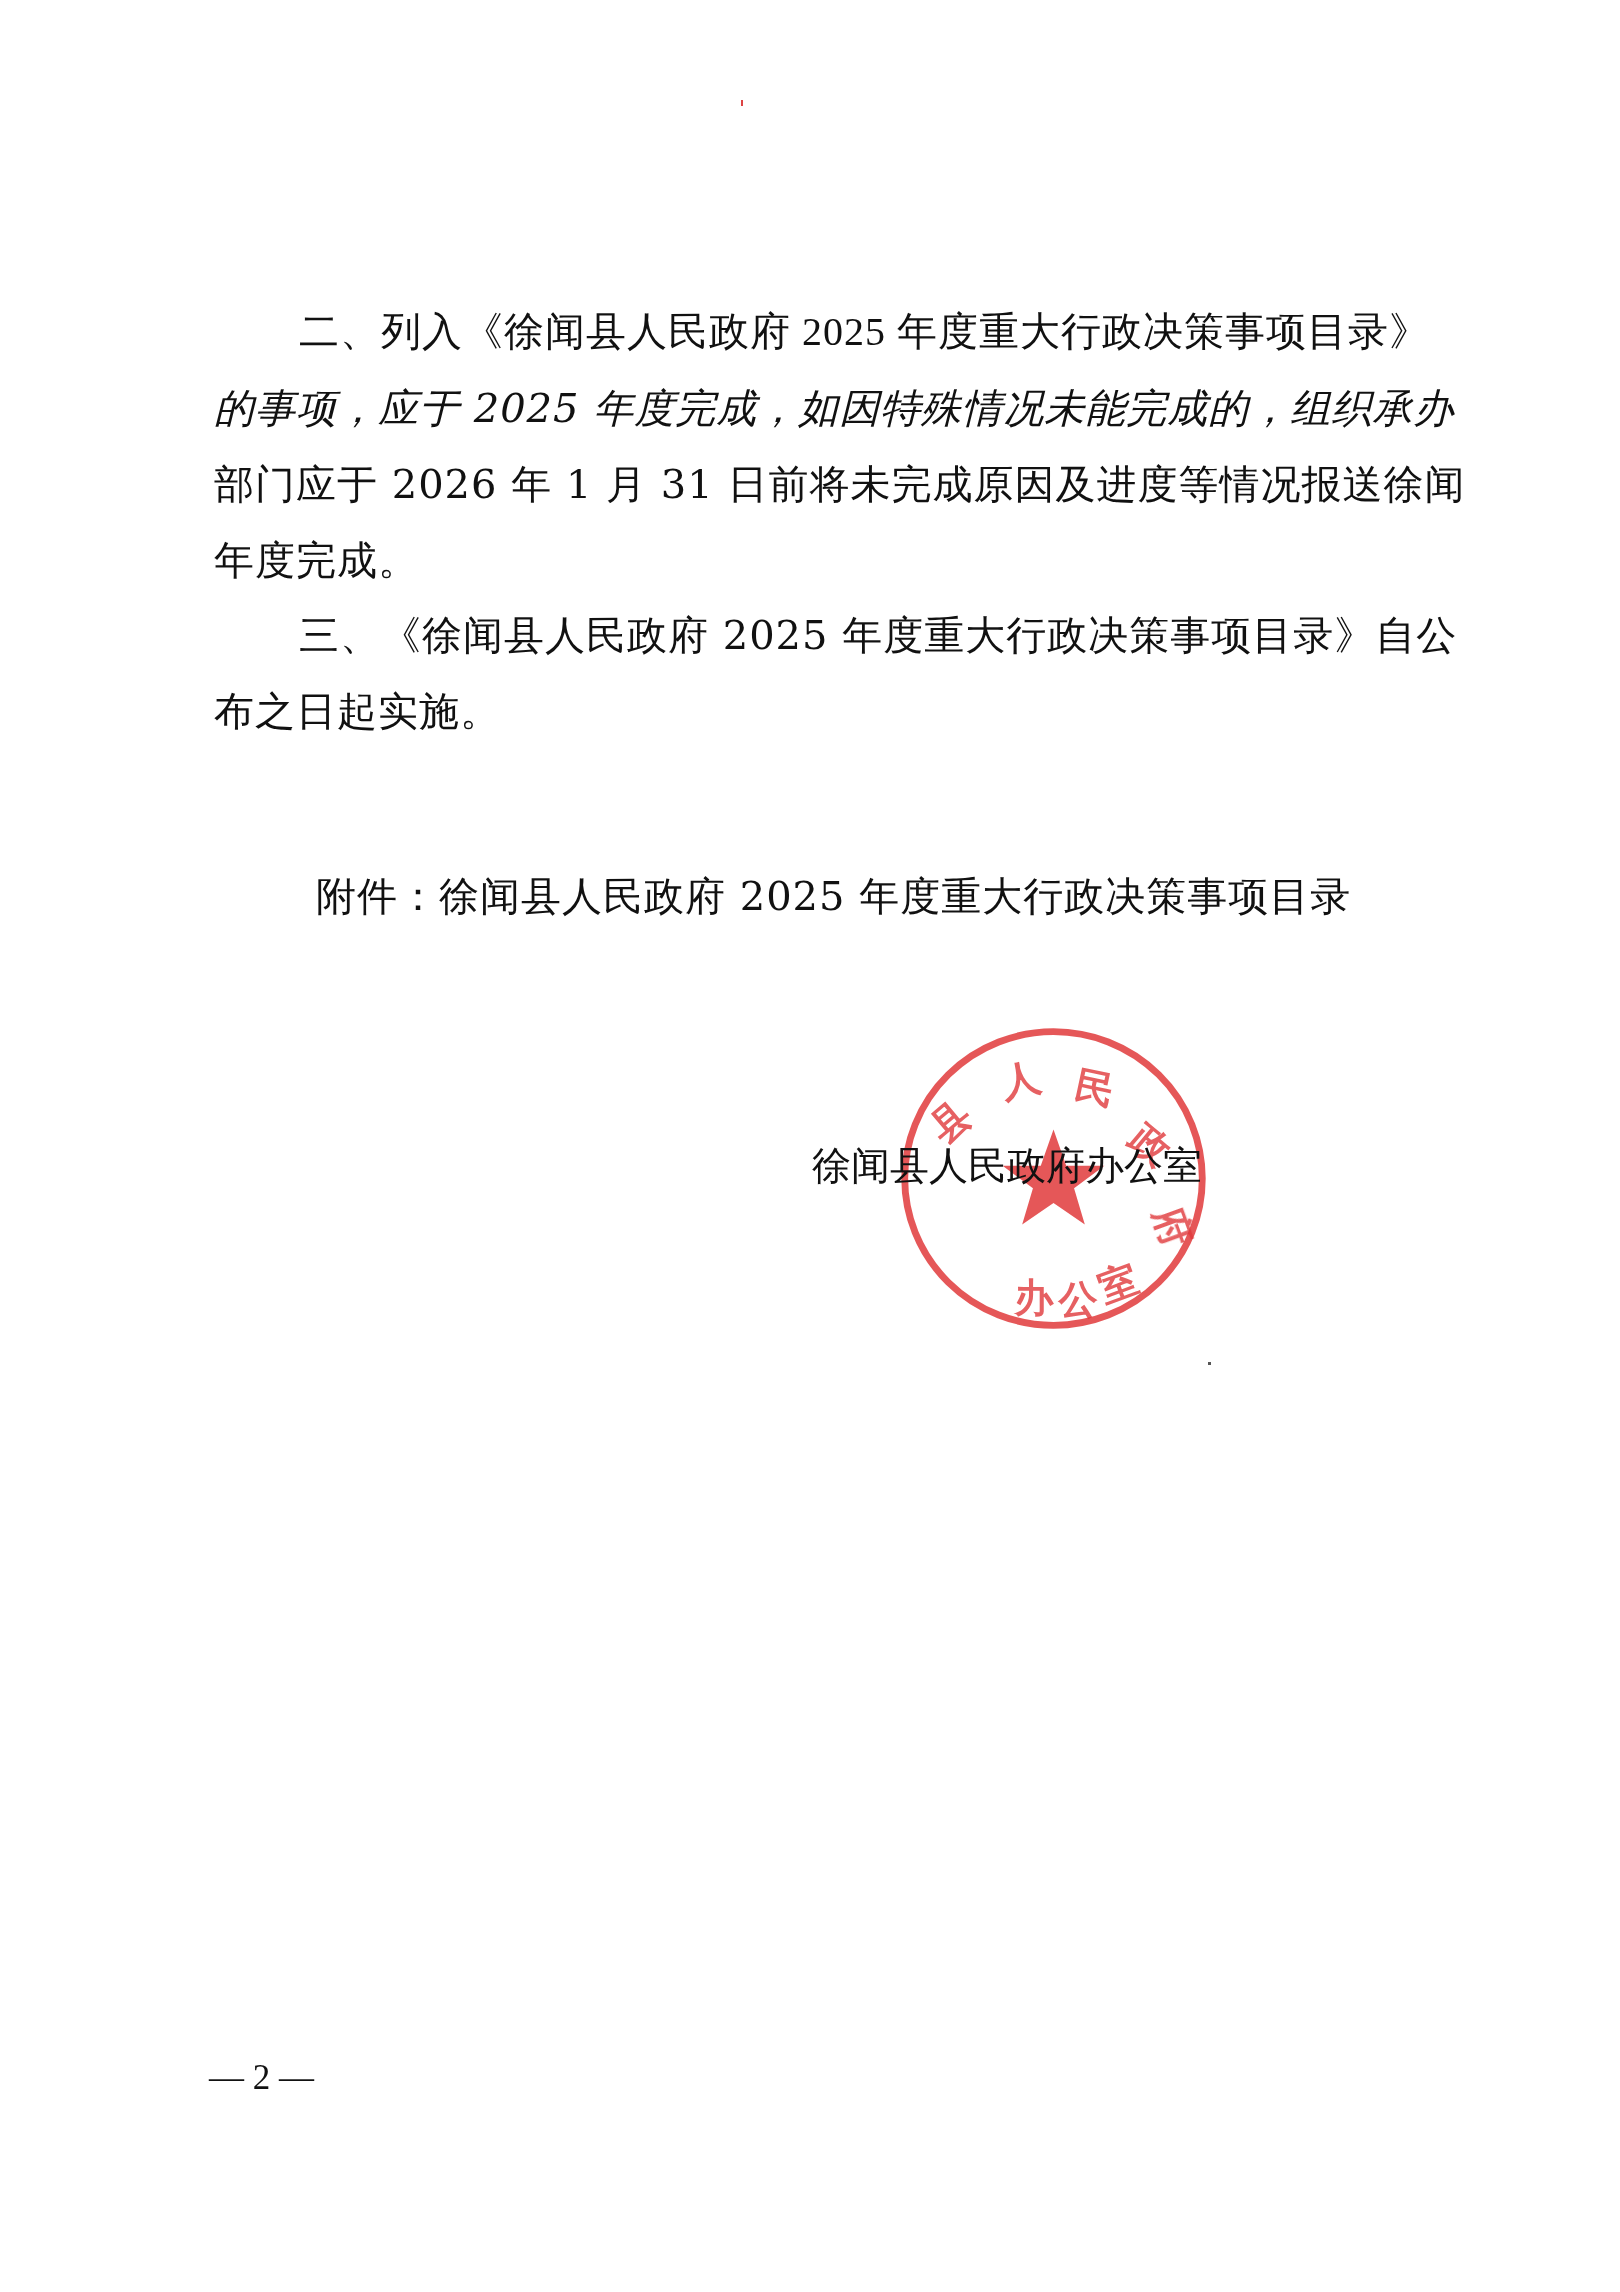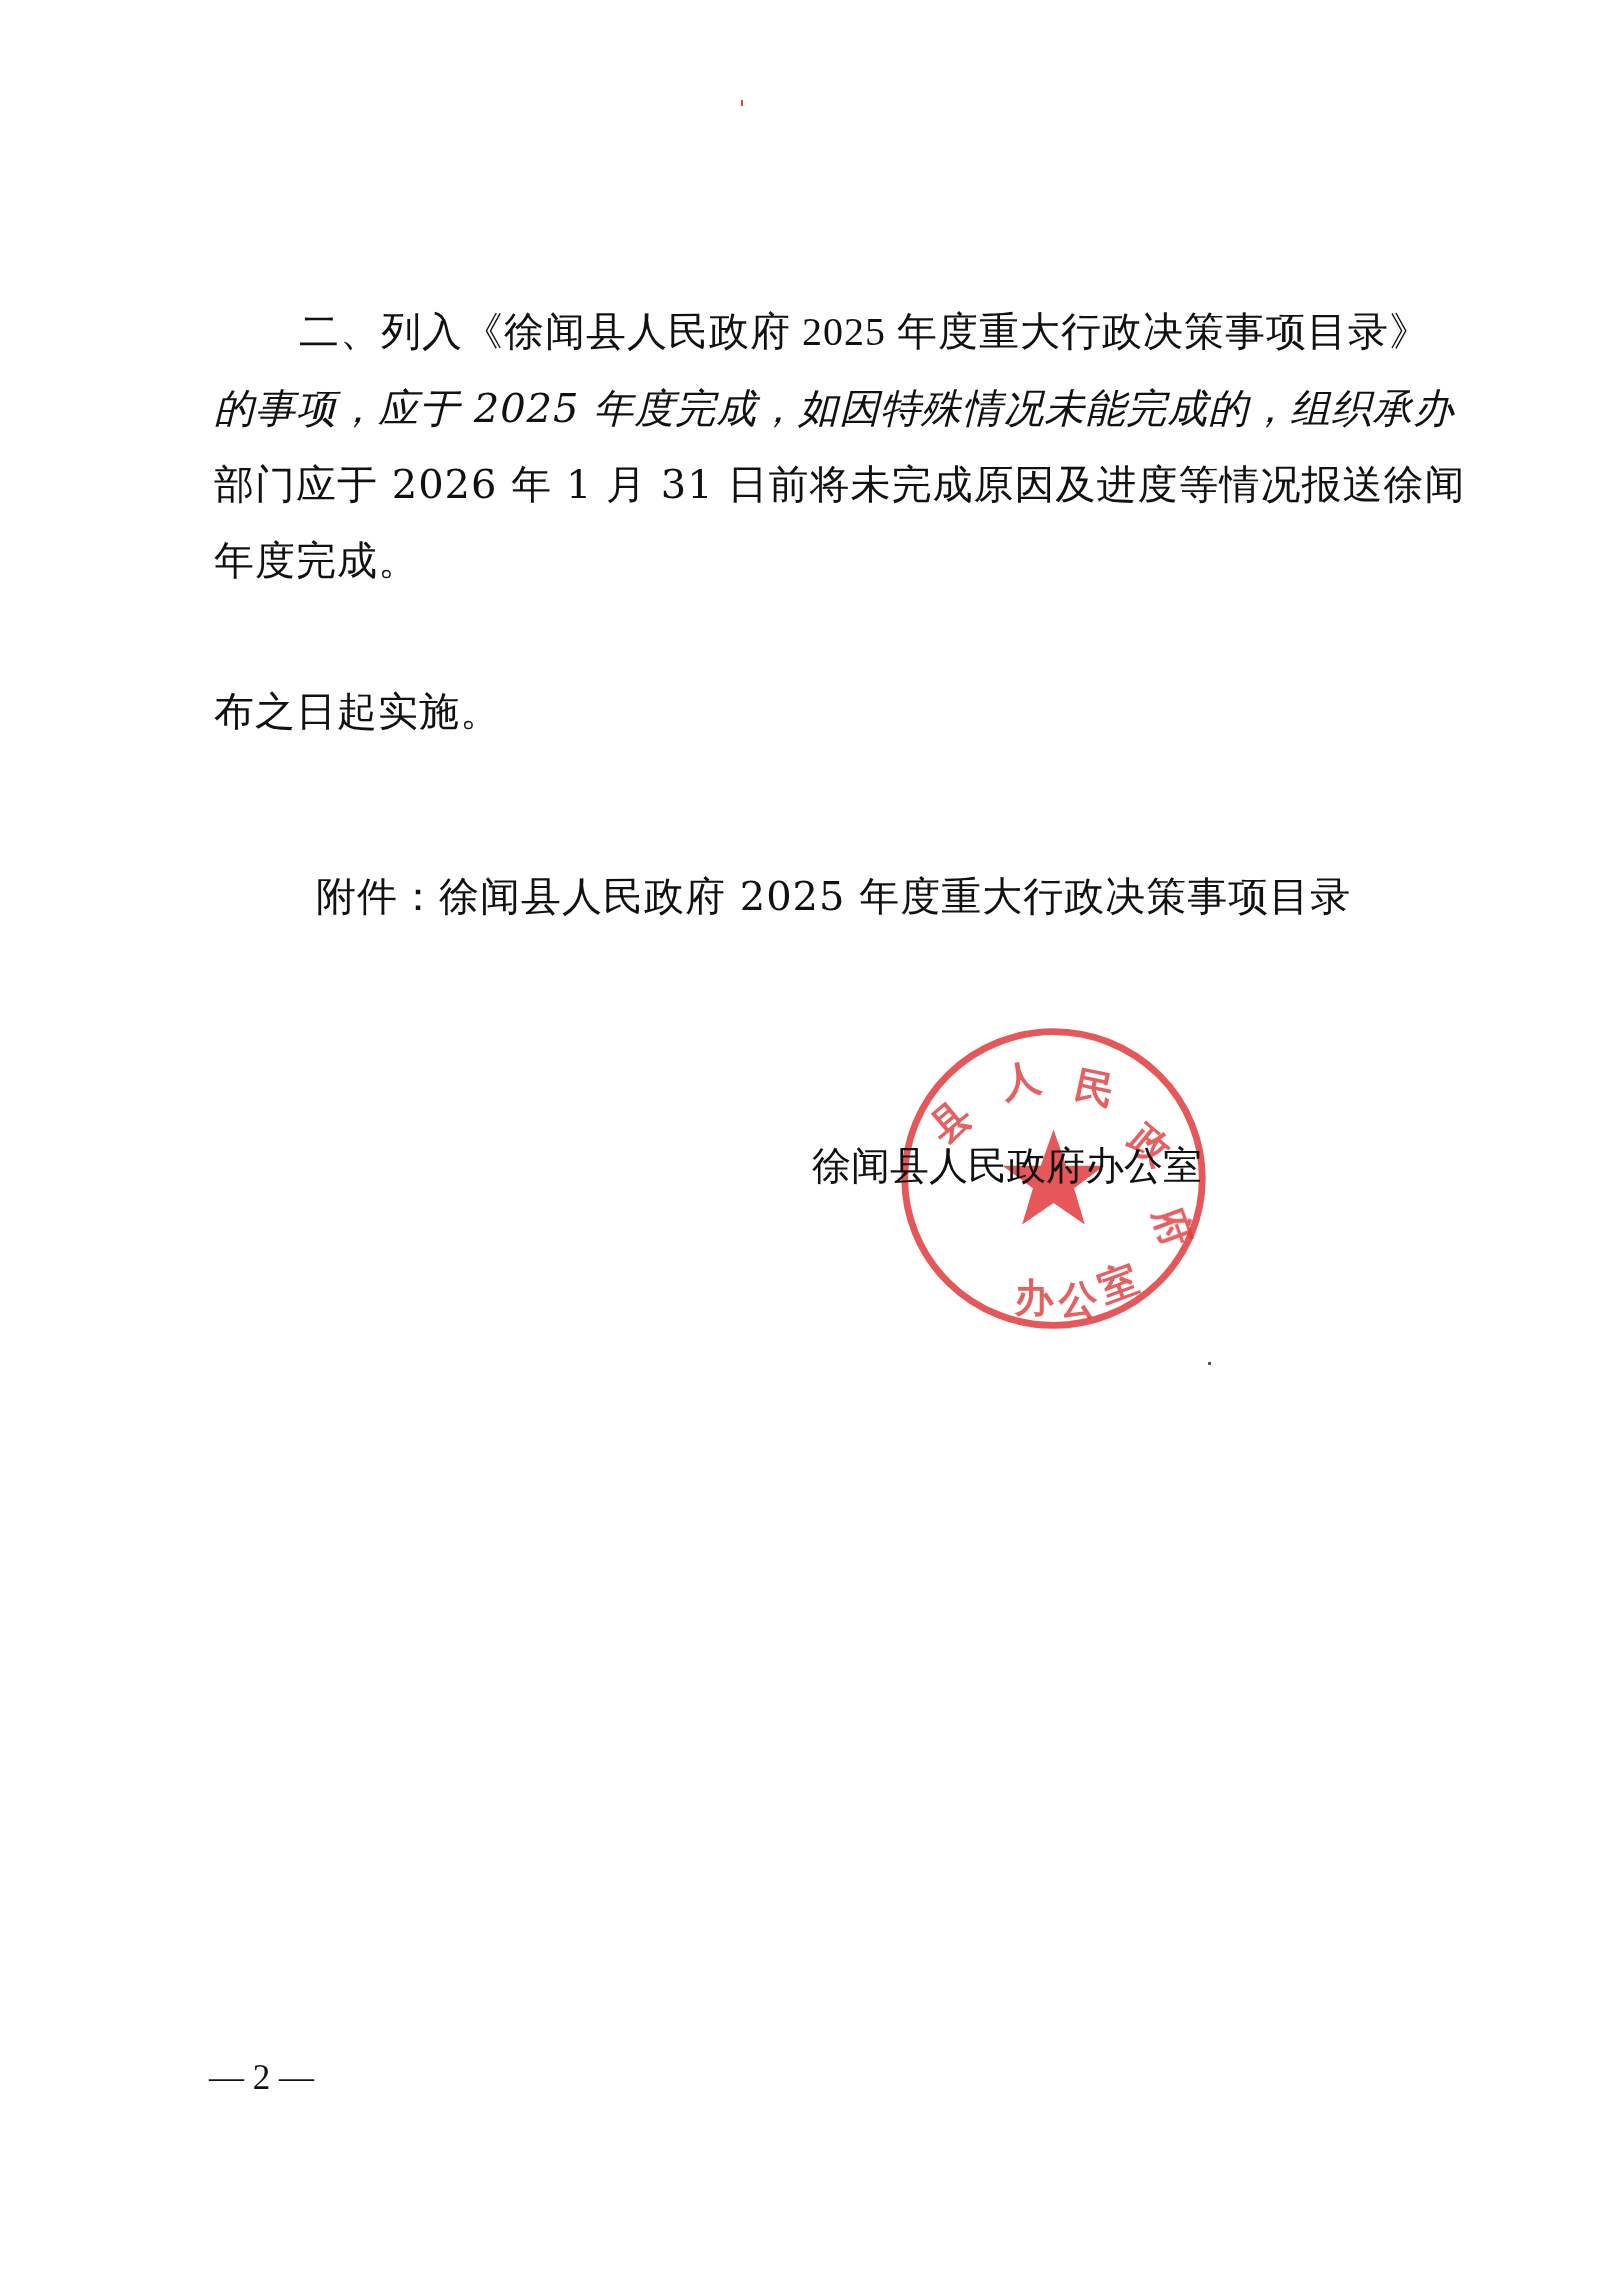--- a/index.html
+++ b/index.html
@@ -42,20 +42,21 @@
 
 <div class="page">
 
   <div class="mark" style="left:741px; top:100px;"></div>
 
   <div class="line" style="left:299px; top:306px;font-family:Liberation Serif, serif;">二、列入《徐闻县人民政府 2025 年度重大行政决策事项目录》</div>
   <div class="line" style="left:214px; top:383px;font-style:italic;">的事项，应于 2025 年度完成，如因特殊情况未能完成的，组织承办</div>
   <div class="line" style="left:214px; top:459px;">部门应于 2026 年 1 月 31 日前将未完成原因及进度等情况报送徐闻</div>
   <div class="line" style="left:214px; top:535px;">年度完成。</div>
 
+  <div class="line" style="left:299px; top:610px;">三、《徐闻县人民政府 2025 年度重大行政决策事项目录》自公</div>
   <div class="line" style="left:214px; top:686px;">布之日起实施。</div>
 
   <div class="line" style="left:316px; top:838px;margin-top:33px;">附件：徐闻县人民政府 2025 年度重大行政决策事项目录</div>
 
   <svg class="seal" viewBox="0 0 340 330">
     <g fill="none" stroke="#e0393b" stroke-width="7" opacity="0.85">
       <ellipse cx="170" cy="165" rx="152" ry="150"></ellipse>
     </g>
     <polygon fill="#e0393b" opacity="0.85" points="170,115 183,152 222,152 191,175 202,212 170,190 138,212 149,175 118,152 157,152"></polygon>
     <g fill="#e0393b" opacity="0.8" font-family="DejaVu Serif, serif" font-size="40" font-weight="bold">

